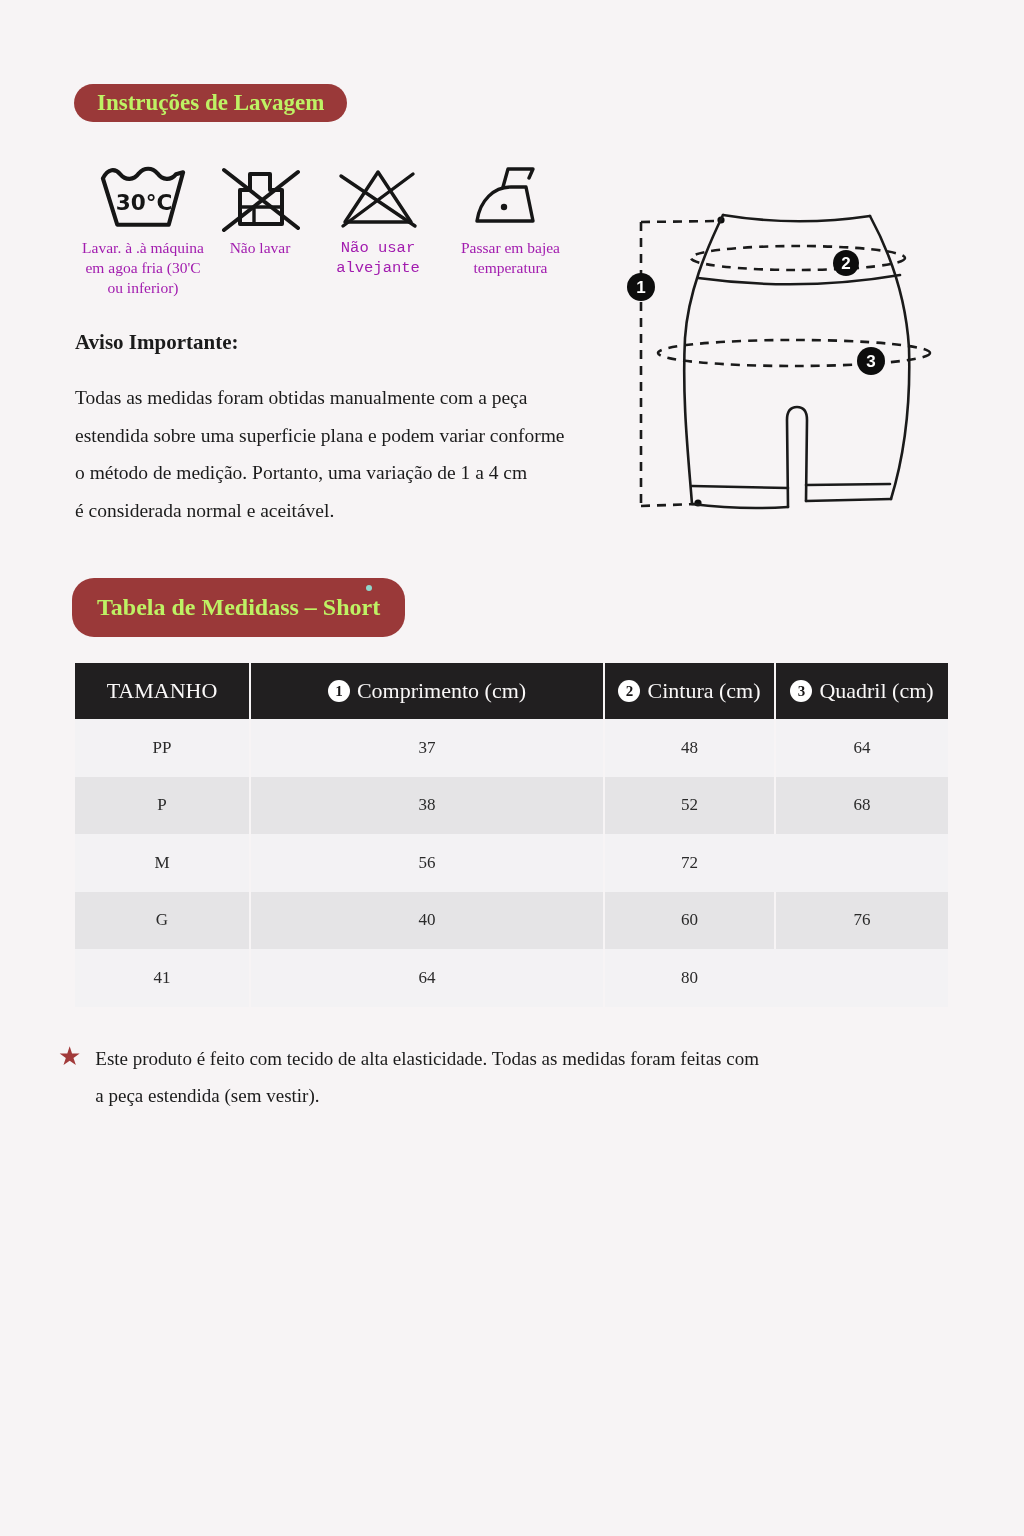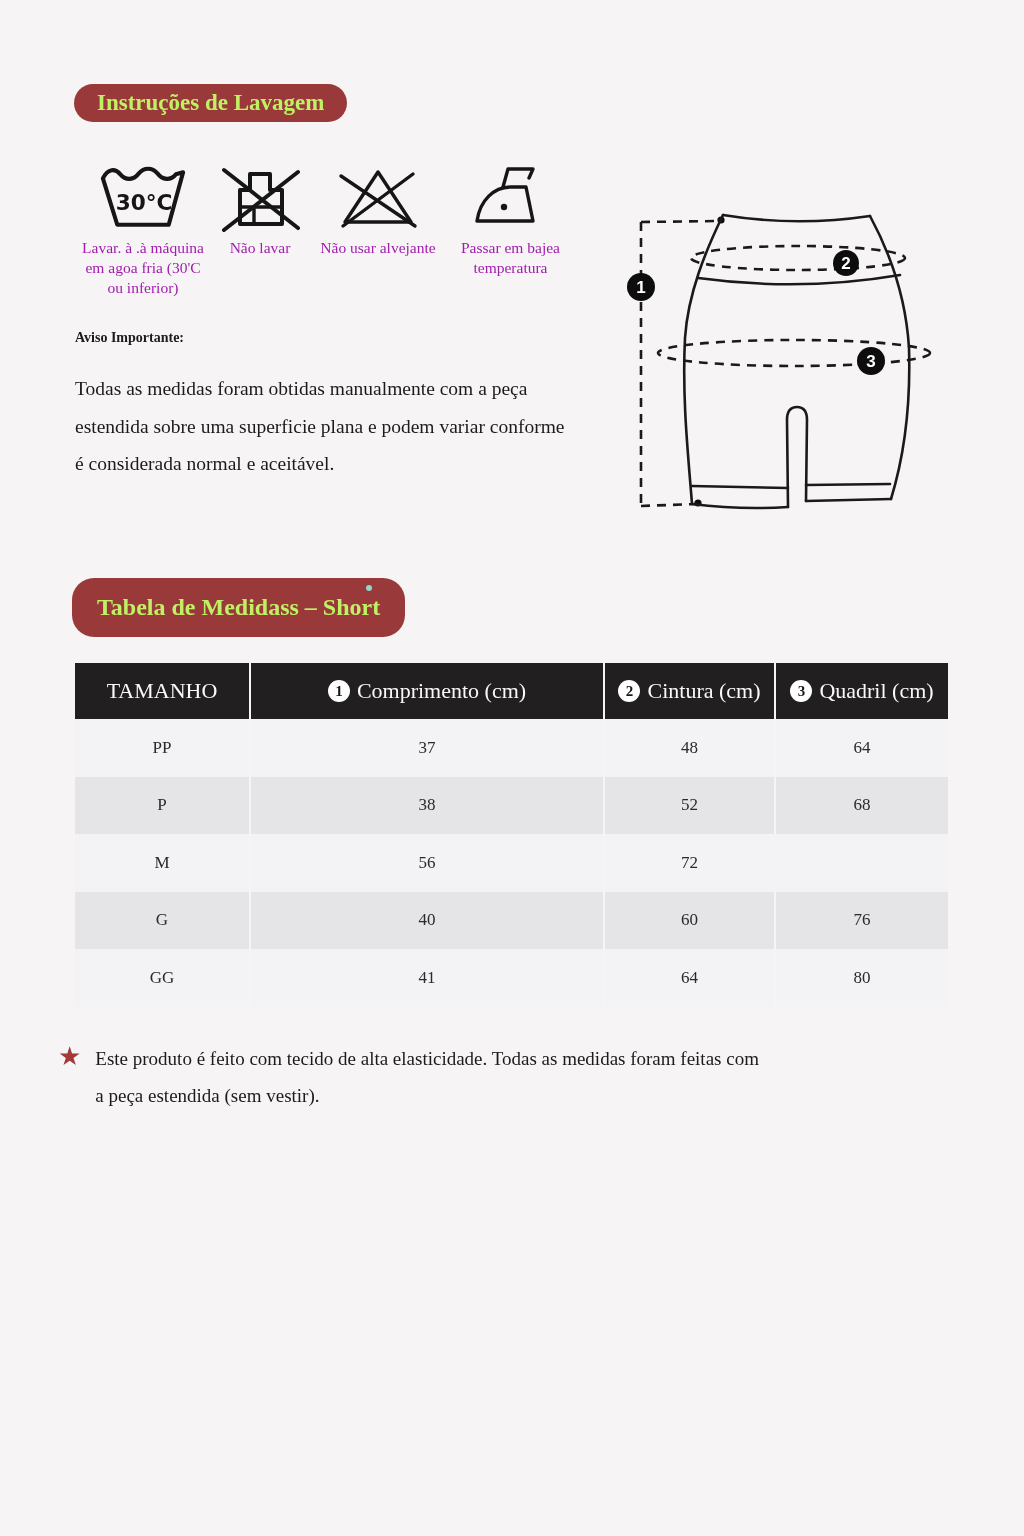--- a/index.html
+++ b/index.html
@@ -26,27 +26,27 @@
   .dot-artifact {
     position: absolute; left: 366px; top: 585px;
     width: 6px; height: 6px; border-radius: 50%;
     background: #8fd8cc;
   }
   .icon-col { position: absolute; top: 162px; text-align: center; }
   .icon-col svg { display: block; margin: 0 auto 4px auto; }
   .icon-caption { font-size: 15.5px; line-height: 20px; color: #a21caf; }
   #icon-col-1 { left: 68px;  width: 150px; }
   #icon-col-2 { left: 205px; width: 110px; }
-  #icon-col-3 { left: 308px; width: 140px; }
+  #icon-col-3 { left: 308px; width: 140px; font-family: Liberation Mono, monospace; }
   #icon-col-4 { left: 443px; width: 135px; }
   .care-stroke { fill: none; stroke: #161616; stroke-width: 4; stroke-linejoin: round; stroke-linecap: round; }
   .care-stroke-thin { fill: none; stroke: #161616; stroke-width: 3.4; stroke-linejoin: round; stroke-linecap: round; }
   .tub-label { font: bold 21px "DejaVu Sans", sans-serif; fill: #161616; }
   #notice { position: absolute; left: 75px; top: 330px; width: 560px; }
-  #notice-heading { font-size: 14px; font-weight: bold; margin-bottom: 24px; }
+  #notice-heading { font-size: 21px; font-weight: bold; margin-bottom: 24px; }
   .notice-line { font-size: 19.5px; line-height: 37.5px; }
   #diagram { position: absolute; left: 618px; top: 198px; }
   .garment { fill: none; stroke: #1a1a1a; stroke-width: 2.6; stroke-linejoin: round; stroke-linecap: round; }
   .dashed { fill: none; stroke: #1a1a1a; stroke-width: 2.6; stroke-dasharray: 9 7; stroke-linecap: butt; }
   .marker-circle { fill: #0d0d0d; }
   .marker-num { font: bold 17px "Liberation Sans", sans-serif; fill: #ffffff; text-anchor: middle; }
   .join-dot { fill: #0d0d0d; }
   #size-table { position: absolute; left: 75px; top: 663px; width: 873px; }
   .thead, .trow { display: grid; grid-template-columns: 174px 354px 171px 174px; }
   .thead { background: #211f20; height: 56px; color: #faf8f8; }
@@ -109,20 +109,21 @@
     <circle cx="39" cy="45" r="3.2" fill="#161616"></circle>
   </svg>
   <div class="icon-caption">Passar em bajea</div>
   <div class="icon-caption">temperatura</div>
 </div>
 
 <div id="notice">
   <div id="notice-heading">Aviso Importante:</div>
   <div class="notice-line">Todas as medidas foram obtidas manualmente com a peça</div>
   <div class="notice-line">estendida sobre uma superficie plana e podem variar conforme</div>
+  <div class="notice-line">o método de medição. Portanto, uma variação de 1 a 4 cm</div>
   <div class="notice-line">é considerada normal e aceitável.</div>
 </div>
 
 <svg id="diagram" width="322" height="332" viewBox="0 0 322 332">
 
   <path class="dashed" d="M23,24 L101,23"></path>
   <path class="dashed" d="M23,24 L23,308"></path>
   <path class="dashed" d="M23,308 L78,306"></path>
   <circle class="join-dot" cx="103" cy="22" r="3.6"></circle>
   <circle class="join-dot" cx="80" cy="305" r="3.6"></circle>
@@ -193,21 +194,20 @@
       <div class="cell">56</div>
       <div class="cell">72</div>
     </div>
     <div class="trow">
       <div class="cell">G</div>
       <div class="cell">40</div>
       <div class="cell">60</div>
       <div class="cell">76</div>
     </div>
     <div class="trow">
-      <div class="cell">GG</div>
       <div class="cell">41</div>
       <div class="cell">64</div>
       <div class="cell">80</div>
     </div>
   </div>
 </div>
 
 <div id="footnote">
   <span id="footnote-star">★</span>
   <div>

